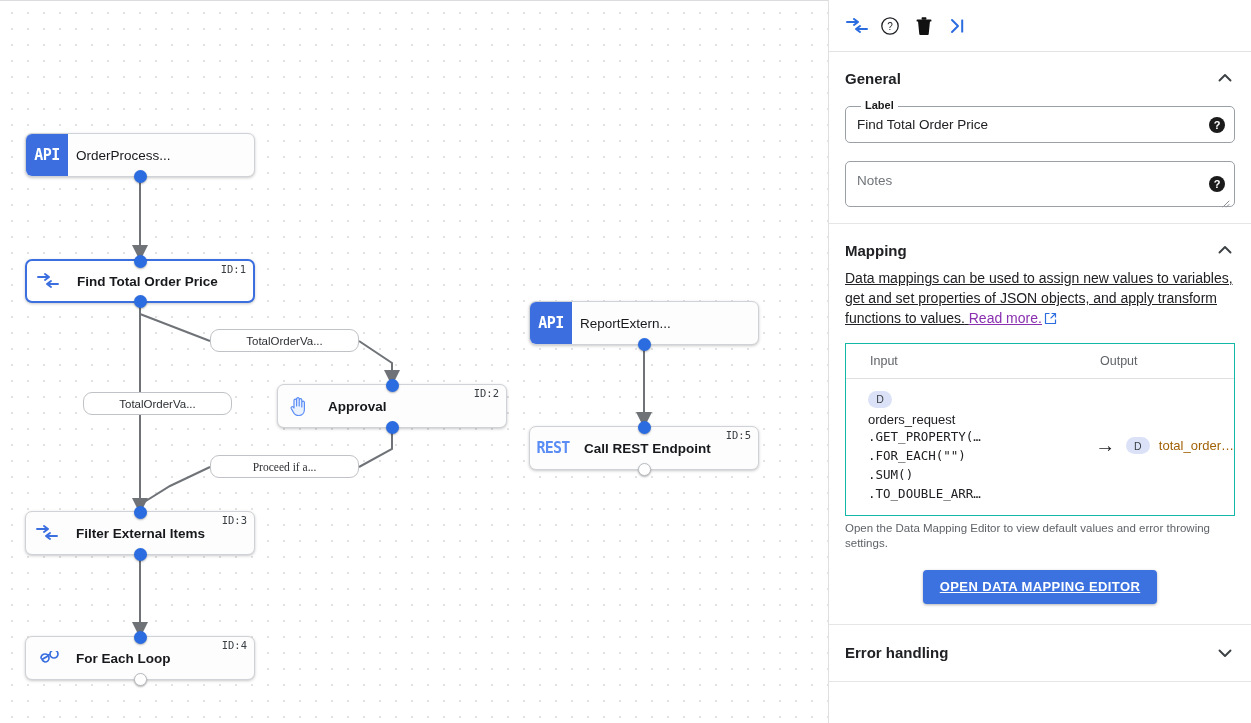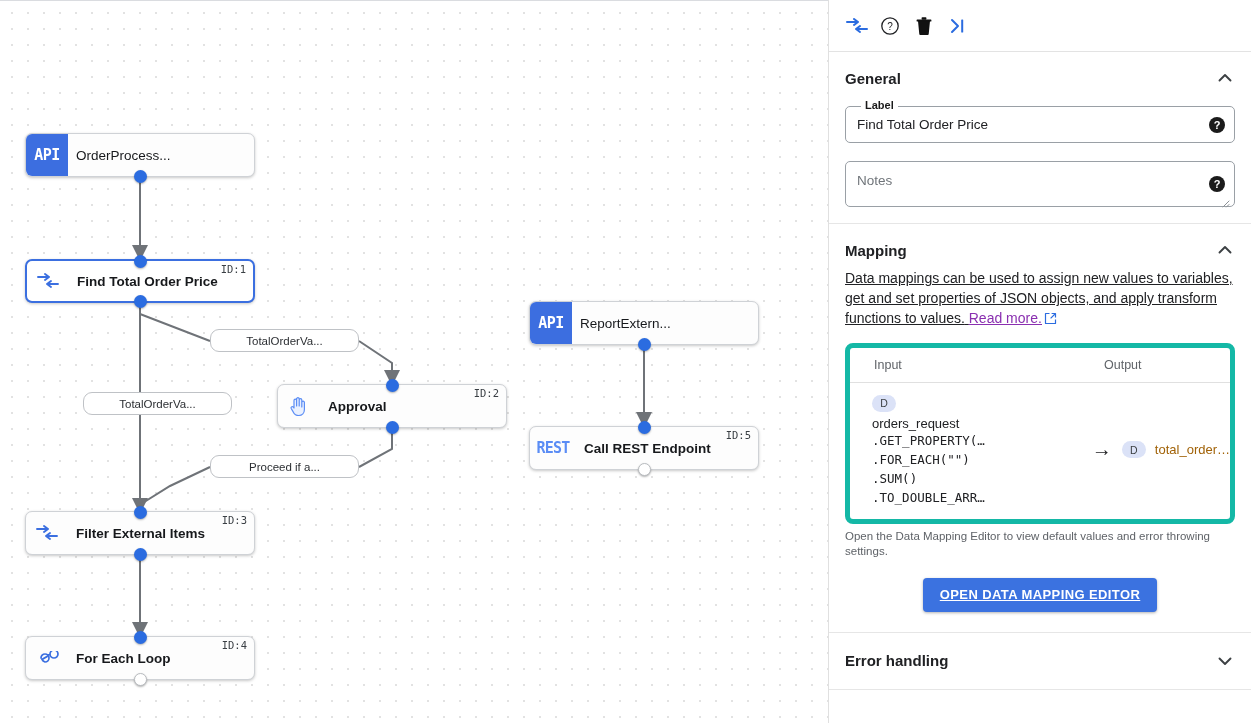--- a/index.html
+++ b/index.html
@@ -194,22 +194,22 @@
     text-decoration: underline;
   }
   .readmore {
     color: #8a2fb0;
     text-decoration: underline;
   }
   .extlink { display: inline-block; vertical-align: -2px; margin-left: 2px; }
 
   .map-table {
     margin-top: 13px;
-    border: 5px solid #14b8a6;
-    border-radius: 8px;
+    border: 1px solid #14b8a6;
+    border-radius: 0;
     overflow: hidden;
   }
   .map-thead {
     display: flex;
     border-bottom: 1px solid #e0e0e0;
     height: 35px;
     align-items: center;
   }
   .map-thead .th {
     font-size: 12.5px;
@@ -369,21 +369,21 @@
       <div class="port top"></div>
       <div class="port bottom hollow"></div>
     </div>
 
     <div class="edgelabel" style="left:210px; top:328px; width:149px;">
       <span>TotalOrderVa...</span>
     </div>
     <div class="edgelabel" style="left:83px; top:391px; width:149px;">
       <span>TotalOrderVa...</span>
     </div>
-    <div class="edgelabel" style="left:210px; top:454px; width:149px;">
+    <div class="edgelabel" style="left:210px; top:454px; width:149px;font-family:Liberation Serif, serif;">
       <span>Proceed if a...</span>
     </div>
   </div>
 
   <div id="panel">
 
     <div class="panel-header">
       <div class="hicon">
         <svg width="24" height="16" viewBox="0 0 24 16">
           <path d="M2 4 H13 M9 1 L13 4 L9 7" stroke="#2b6ce0" stroke-width="2" fill="none" stroke-linecap="round" stroke-linejoin="round"></path>

